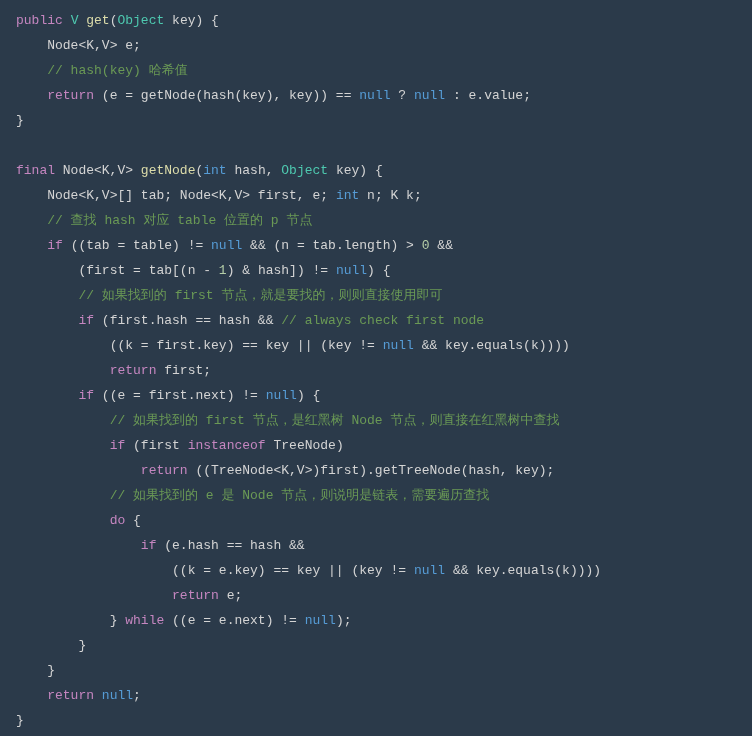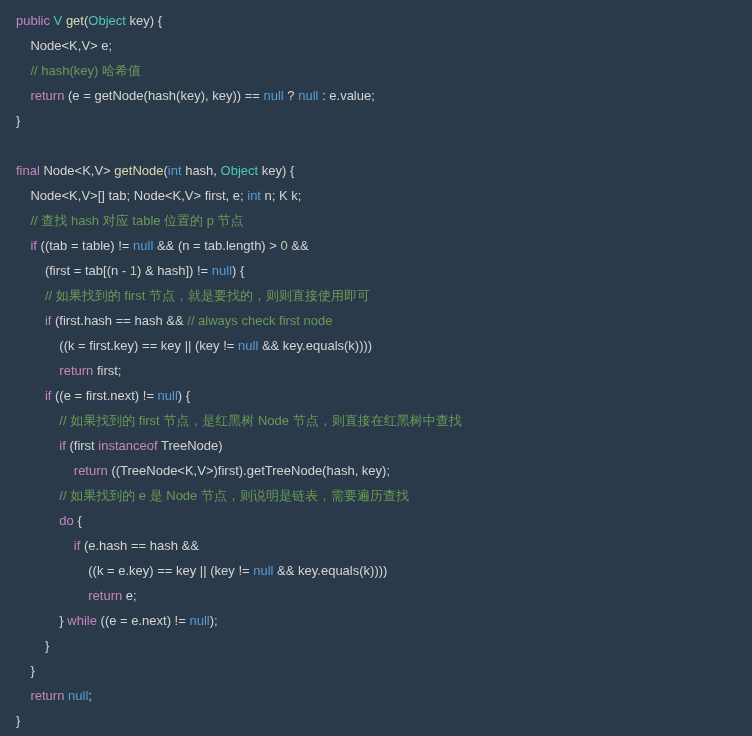--- a/index.html
+++ b/index.html
@@ -9,21 +9,21 @@
       font-family: "Consolas", "Monaco", "Courier New", monospace;
       font-size: 13px;
       line-height: 25px;
       color: #d4d4d4;
       width: 752px;
       box-sizing: border-box;
     }
     pre {
       margin: 0;
       white-space: pre;
-      font-family: Liberation Sans, sans-serif;
+      font-family: Liberation Mono, monospace;
     }
     .kw-pub { color: #c586c0; }
     .kw-final { color: #c586c0; }
     .kw-return { color: #c586c0; }
     .kw-if { color: #c586c0; }
     .kw-do { color: #c586c0; }
     .kw-while { color: #c586c0; }
     .kw-instanceof { color: #c586c0; }
     .type { color: #4ec9b0; }
     .method { color: #dcdcaa; }

